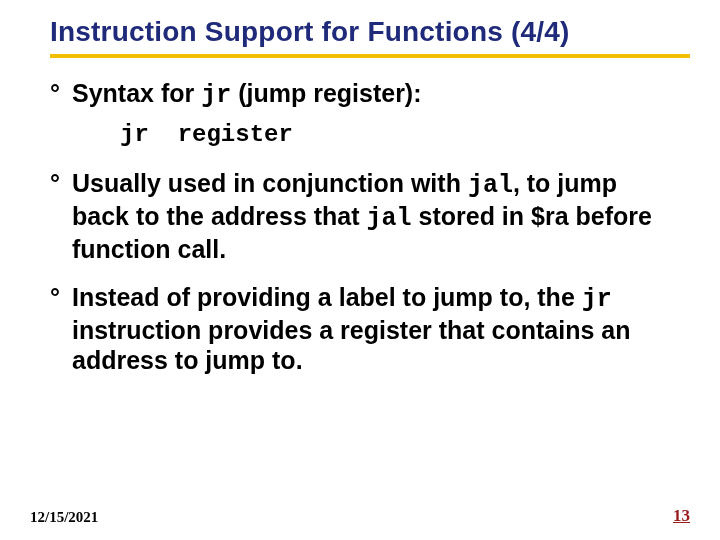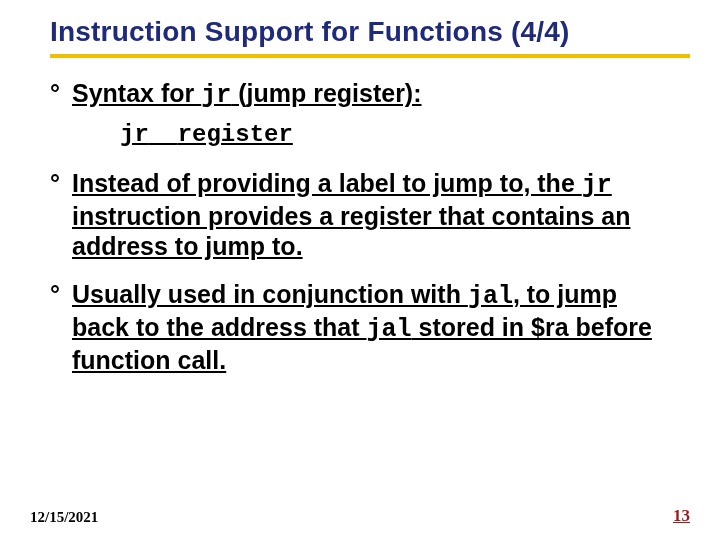--- a/index.html
+++ b/index.html
@@ -35,21 +35,20 @@
     position: absolute;
     left: 50px;
     top: 78px;
     width: 620px;
   }
   .bullet {
     margin-bottom: 18px;
     font-size: 25px;
     font-weight: bold;
     line-height: 1.2;
-    text-decoration: underline;
   }
   .bullet .lead {
     position: relative;
     padding-left: 22px;
     display: block;
   }
   .bullet .lead::before {
     content: "\00B0"; 
     position: absolute;
     left: 0;
@@ -101,27 +100,27 @@
       <span class="lead">
         <span>Syntax for </span><span class="mono">jr</span><span> (jump register):</span>
       </span>
       <div class="sub">
         <span class="mono">jr</span><span class="mono">&nbsp;&nbsp;</span><span class="mono">register</span>
       </div>
     </div>
 
     <div class="bullet">
       <span class="lead">
-        <span>Instead of providing a label to jump to, the </span><span class="mono">jr</span><span> instruction provides a register that contains an address to jump to.</span>
+        <span>Usually used in conjunction with </span><span class="mono">jal</span><span>, to jump back to the address that </span><span class="mono">jal</span><span> stored in $ra before function call.</span>
       </span>
     </div>
 
     <div class="bullet">
       <span class="lead">
-        <span>Usually used in conjunction with </span><span class="mono">jal</span><span>, to jump back to the address that </span><span class="mono">jal</span><span> stored in $ra before function call.</span>
+        <span>Instead of providing a label to jump to, the </span><span class="mono">jr</span><span> instruction provides a register that contains an address to jump to.</span>
       </span>
     </div>
 
   </div>
 
   <div class="footer-date">12/15/2021</div>
   <div class="footer-page">13</div>
 
 </div>
 

